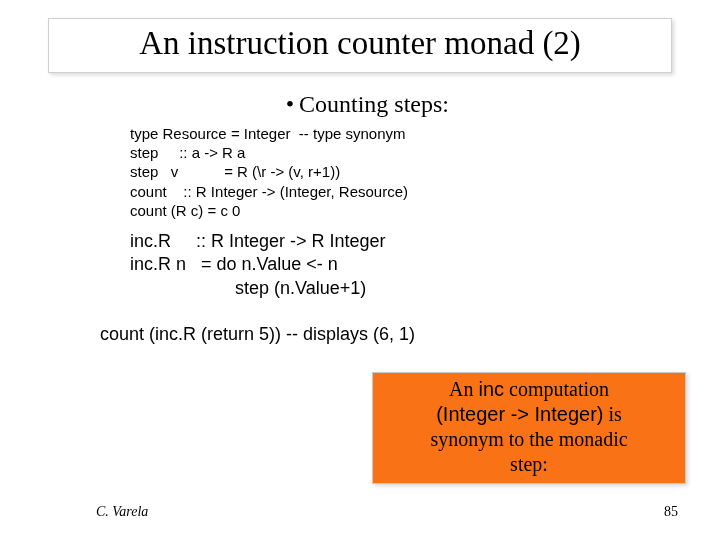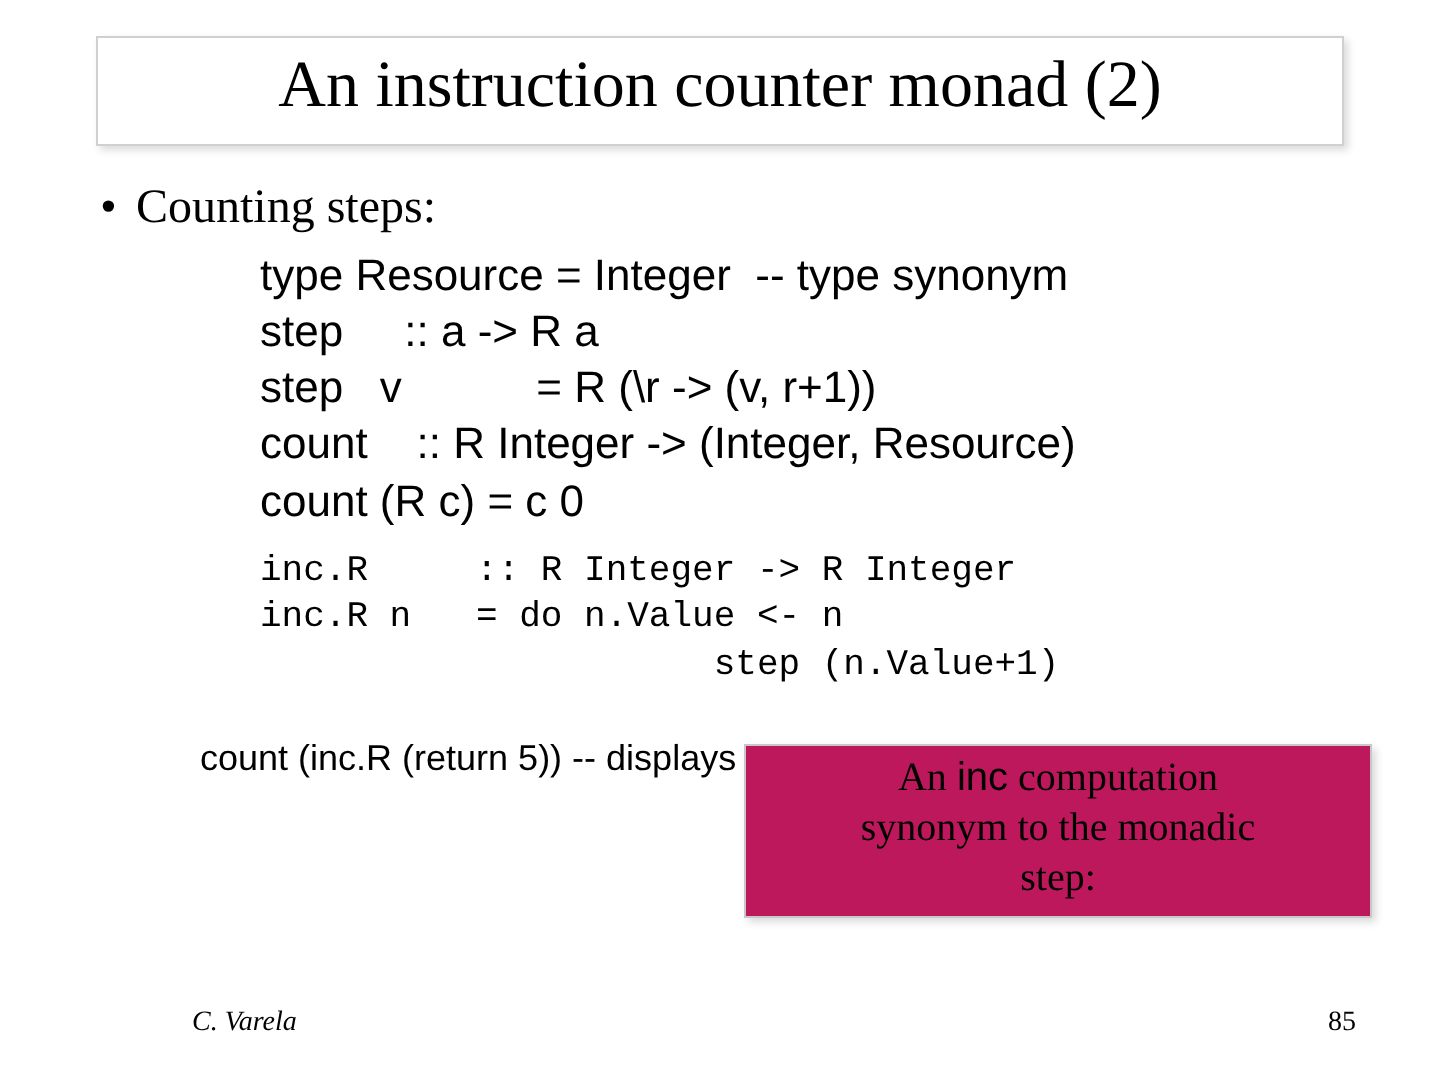--- a/index.html
+++ b/index.html
@@ -27,54 +27,55 @@
     margin: 0 8px 18px 8px;
     text-align: center;
   }
   .title {
     font-size: 33px;
     font-weight: normal;
   }
   .bullet-line {
     font-size: 24px;
     margin: 6px 0 6px 10px;
+    text-align: center;
   }
   .bullet-dot {
     display: inline-block;
     width: 18px;
   }
   .code-block {
     font-family: Arial, Helvetica, sans-serif;
-    font-size: 22px;
+    font-size: 15px;
     margin-left: 90px;
     line-height: 1.28;
     margin-bottom: 10px;
     white-space: pre;
   }
   .code-block2 {
-    font-family: Liberation Mono, monospace;
+    font-family: Liberation Sans, sans-serif;
     font-size: 18px;
     margin-left: 90px;
     line-height: 1.3;
     white-space: pre;
   }
   .example-line {
     font-family: Arial, Helvetica, sans-serif;
     font-size: 18px;
     margin-left: 60px;
     margin-top: 24px;
   }
   .aside-box {
     position: absolute;
     right: 34px;
     top: 372px;
     width: 300px;
     border: 1px solid #c8c8c8;
     box-shadow: 2px 2px 4px rgba(0,0,0,0.15);
-    background: #be185d;
+    background: #f97316;
     font-size: 20px;
     text-align: center;
     padding: 4px 6px 6px 6px;
     line-height: 1.25;
   }
   .aside-box .sans { font-family: Arial, Helvetica, sans-serif; }
   .footer {
     position: absolute;
     bottom: 20px;
     left: 96px;
@@ -112,20 +113,23 @@
   <div class="code-block2"><span>inc.R     :: R Integer -&gt; R Integer</span>
 <span>inc.R n   = do n.Value &lt;- n</span>
 <span>                     step (n.Value+1)</span></div>
 
   <div class="example-line">count (inc.R (return 5))  -- displays (6, 1)</div>
 
   <div class="aside-box">
     <div>
       <span>An </span><span class="sans">inc</span><span> computation</span>
     </div>
+    <div>
+      <span class="sans">(Integer -&gt; Integer)</span><span> is</span>
+    </div>
     <div>synonym to the monadic</div>
     <div>step:</div>
   </div>
 
   <div class="footer">C. Varela</div>
   <div class="pagenum">85</div>
 
 </div>
 
 </body></html>

